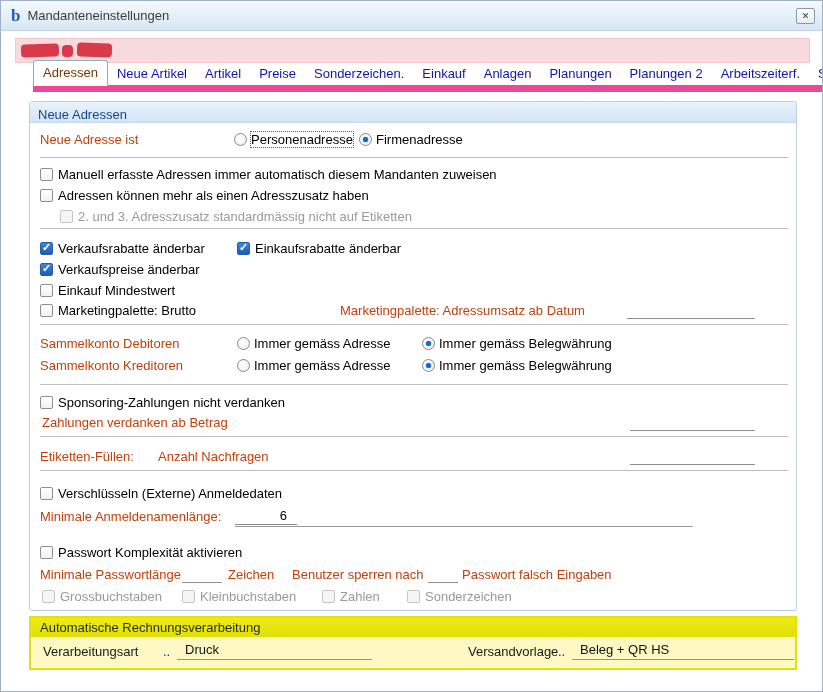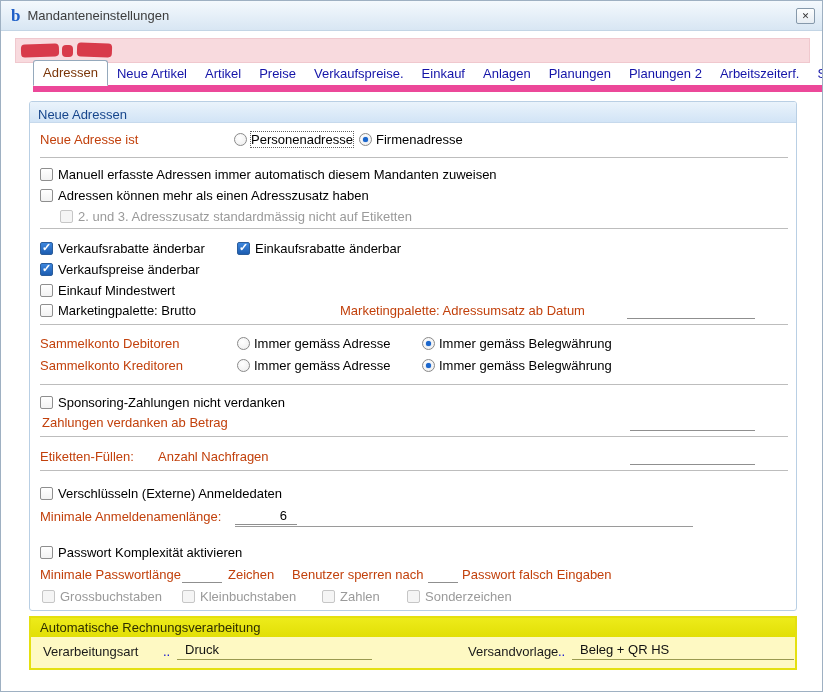--- a/index.html
+++ b/index.html
@@ -156,21 +156,21 @@
     <span class="scribble scr1"></span>
     <span class="scribble scr2"></span>
     <span class="scribble scr3"></span>
   </div>
 
   <div class="tabs">
     <span class="tab active">Adressen</span>
     <span class="tab">Neue Artikel</span>
     <span class="tab">Artikel</span>
     <span class="tab">Preise</span>
-    <span class="tab">Verkaufspreise.</span>
+    <span class="tab">Sonderzeichen.</span>
     <span class="tab">Einkauf</span>
     <span class="tab">Anlagen</span>
     <span class="tab">Planungen</span>
     <span class="tab">Planungen 2</span>
     <span class="tab">Arbeitszeiterf.</span>
     <span class="tab">SMTP-Server</span>
   </div>
 
   <div class="groupbox">
     <div class="group-header">

